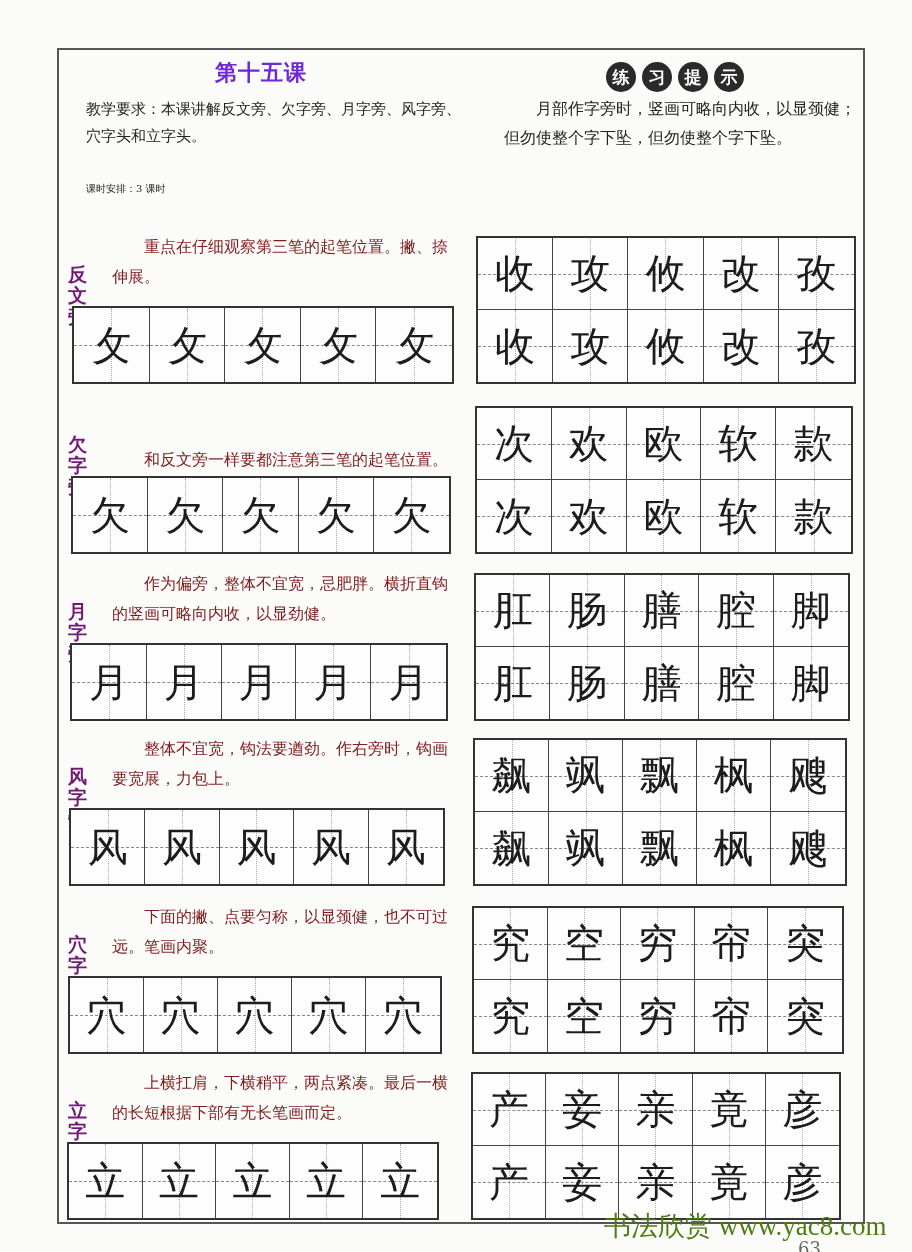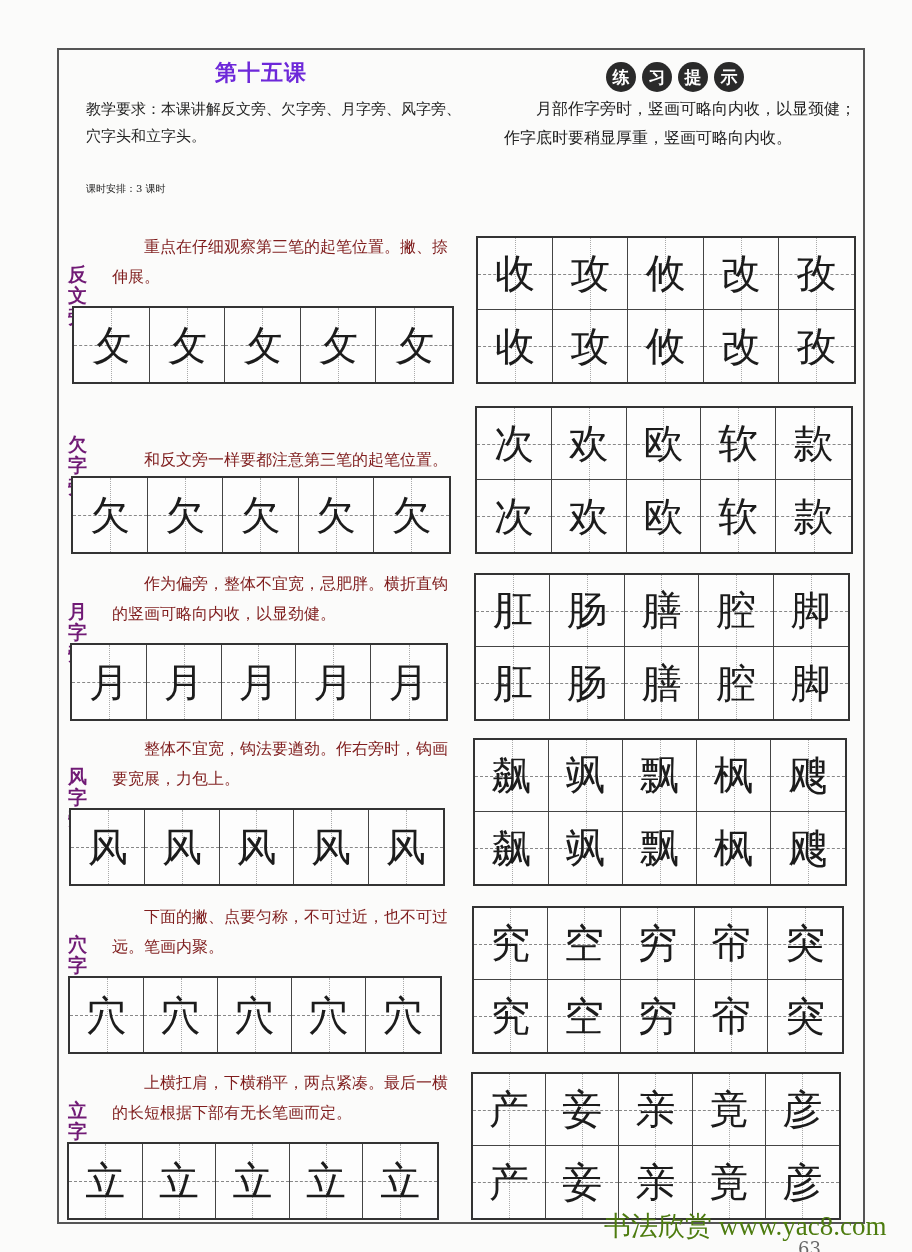--- a/index.html
+++ b/index.html
@@ -79,21 +79,21 @@
 <div class="title">第十五课</div>
 <div class="req"><b>教学要求</b><span>：本课讲解反文旁、欠字旁、月字旁、风字旁、穴字头和立字头。</span></div>
 <div class="sched"><b>课时安排</b><span>：3 课时</span></div>
 
 <div class="tips-badges">
   <div class="badge">练</div>
   <div class="badge">习</div>
   <div class="badge">提</div>
   <div class="badge">示</div>
 </div>
-<div class="tips-text">月部作字旁时，竖画可略向内收，以显颈健；作字底时要稍显厚重，竖画可略向内收。</div>
+<div class="tips-text">月部作字旁时，竖画可略向内收，以显颈健；但勿使整个字下坠，但勿使整个字下坠。</div>
 
 <div id="sections">
     <div class="section-label" style="top: 228px;">反文旁</div>
     <div class="section-desc" style="top: 232px;">重点在仔细观察第三笔的起笔位置。撇、捺伸展。</div>
     <div class="grid single" style="left: 72px; top: 306px; width: 382px; height: 78px;">
       <div class="cell last-row">
         <span>攵</span>
       </div>
       <div class="cell last-row">
         <span>攵</span>
@@ -287,21 +287,21 @@
         <span>飘</span>
       </div>
       <div class="cell last-row">
         <span>枫</span>
       </div>
       <div class="cell last-col last-row">
         <span>飕</span>
       </div>
     </div>
     <div class="section-label" style="top: 898px;">穴字头</div>
-    <div class="section-desc" style="top: 902px;">下面的撇、点要匀称，不可过近，也不可过远。笔画内聚。</div>
+    <div class="section-desc" style="top: 902px;">下面的撇、点要匀称，以显颈健，也不可过远。笔画内聚。</div>
     <div class="grid single" style="left: 68px; top: 976px; width: 374px; height: 78px;">
       <div class="cell last-row">
         <span>穴</span>
       </div>
       <div class="cell last-row">
         <span>穴</span>
       </div>
       <div class="cell last-row">
         <span>穴</span>
       </div>

